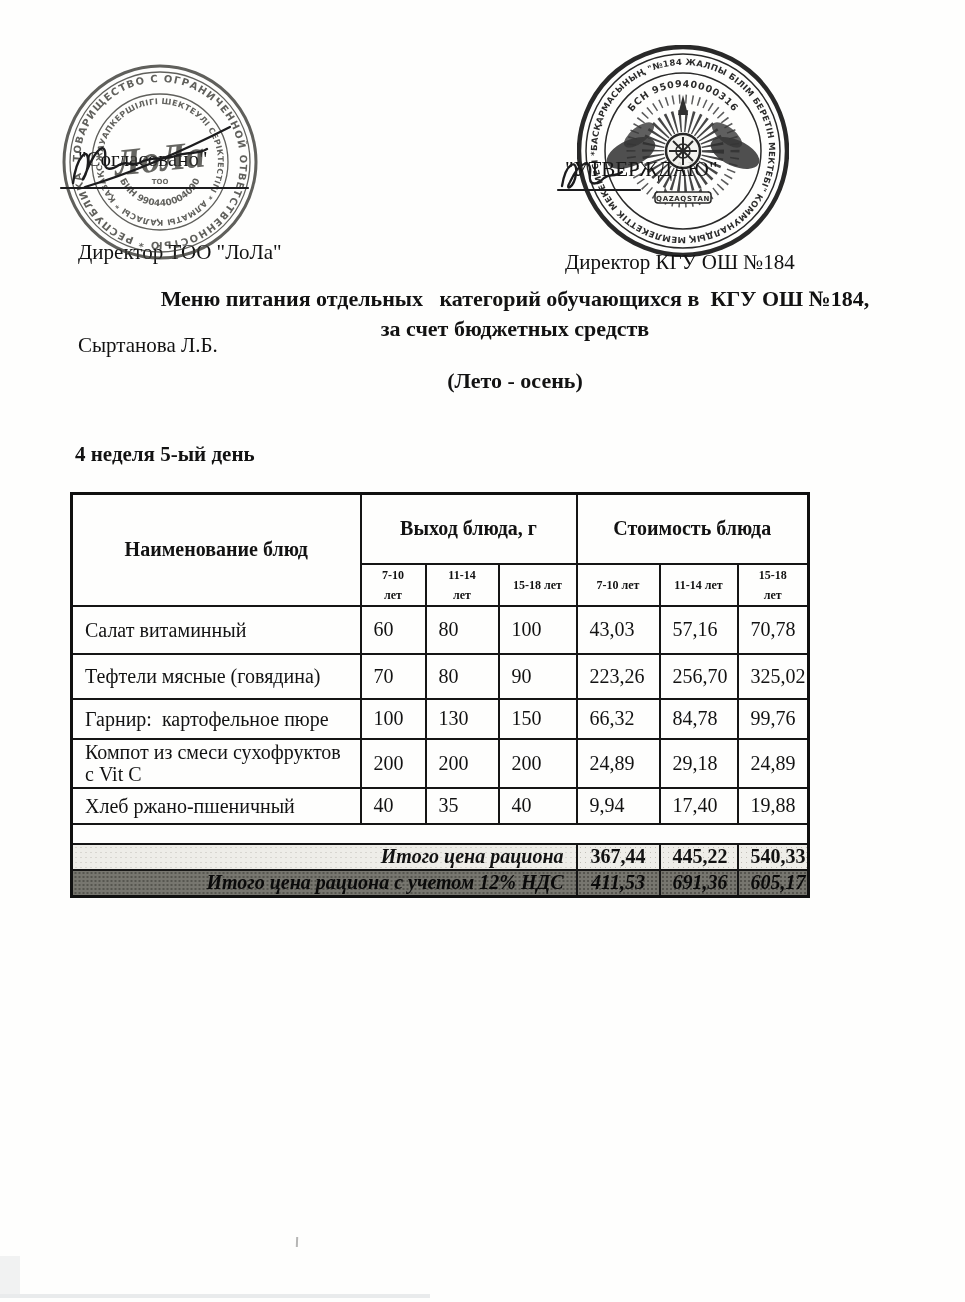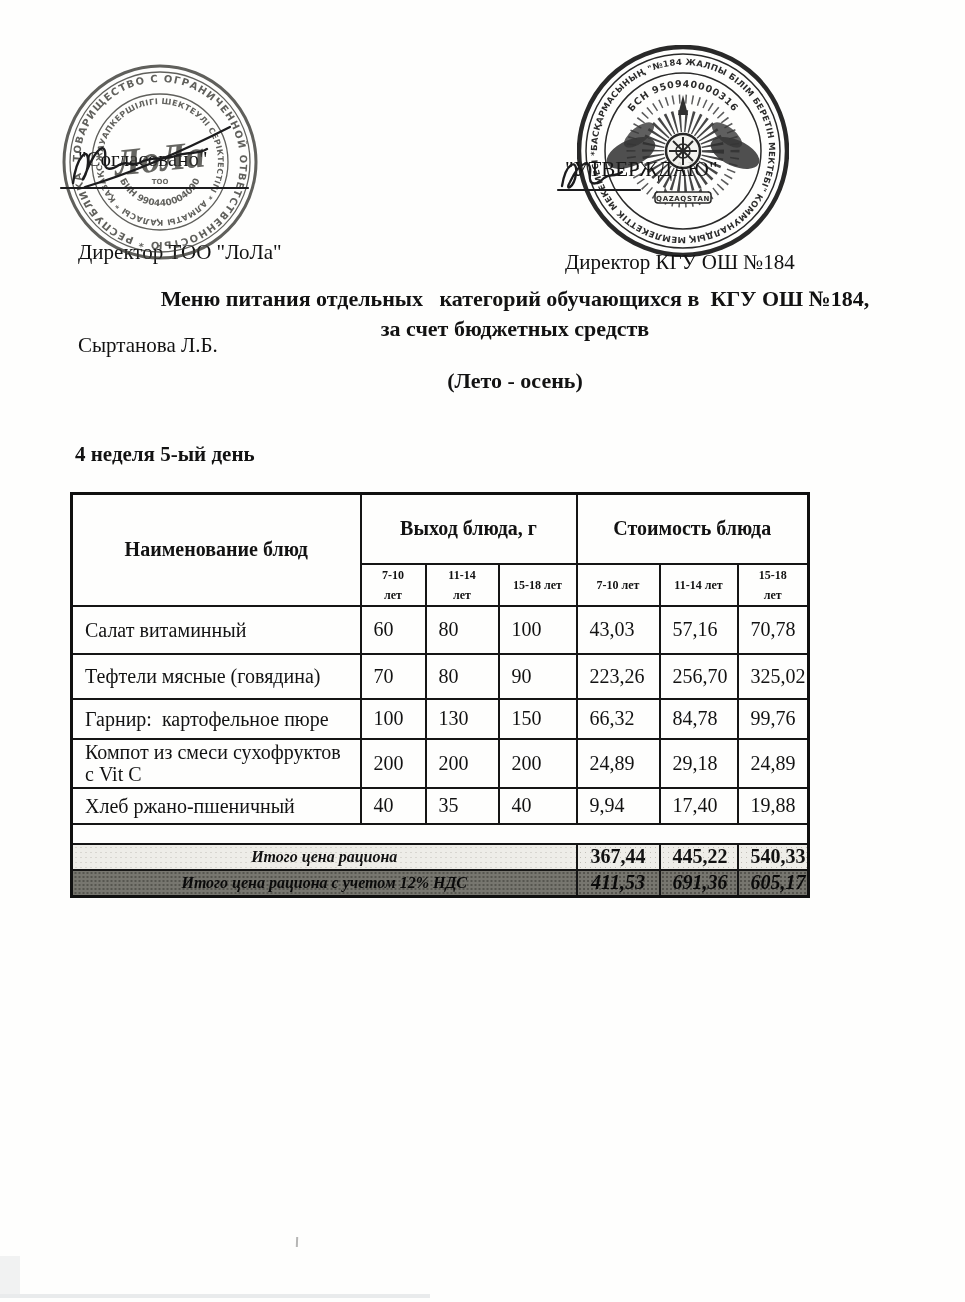--- a/index.html
+++ b/index.html
@@ -22,21 +22,21 @@
     border-collapse:collapse;table-layout:fixed;font-size:20px;
   }
   .menu-table td,.menu-table th{border:2px solid #151515;padding:0 12px;vertical-align:middle;overflow:hidden;}
   .menu-table{border:3px solid #101010;}
   .menu-table th{font-weight:bold;}
   .th-group{font-size:20px;}
   .th-age{font-size:12px;line-height:20px;}
   .cell-name{text-align:left;white-space:pre-wrap;line-height:22px;padding-left:6px;}
   .cell-num{text-align:left;}
   .gap-row td{border-left:2px solid #151515;border-right:2px solid #151515;}
-  .tot-label{font-weight:bold;font-style:italic;text-align:center;padding-left:6px;font-size:16px;}
+  .tot-label{font-weight:bold;font-style:italic;text-align:right;padding-left:6px;font-size:20px;}
   .tot-val{font-weight:bold;text-align:center;font-size:20px;}
   .tot-light td{
     background-color:#eeede8;
     background-image:radial-gradient(#c2bfb8 0.8px, rgba(0,0,0,0) 0.8px);
     background-size:5px 5px;
   }
   .tot-dark td{
     background-color:#77766f;
     background-image:radial-gradient(#56554f 1px, rgba(0,0,0,0) 1px);
     background-size:4px 4px;

